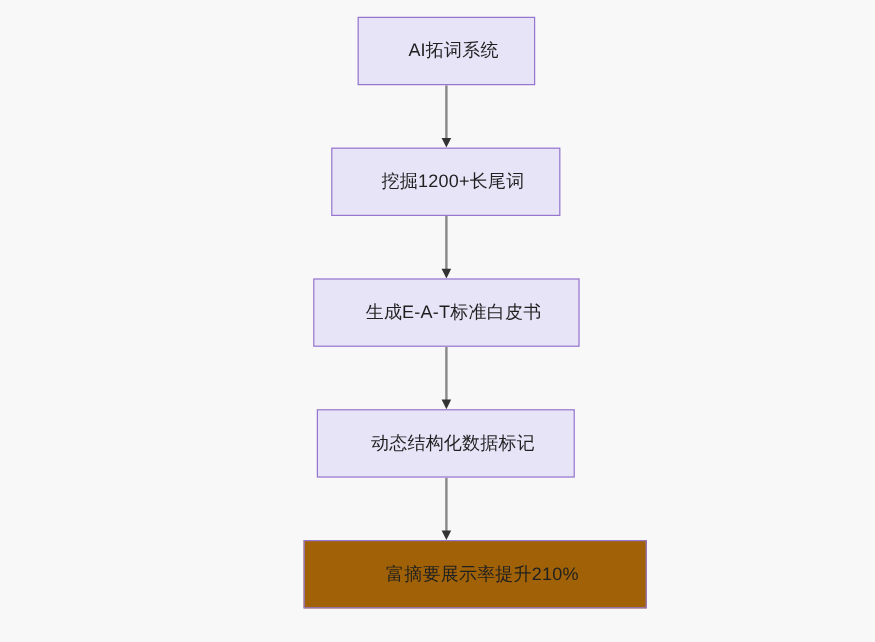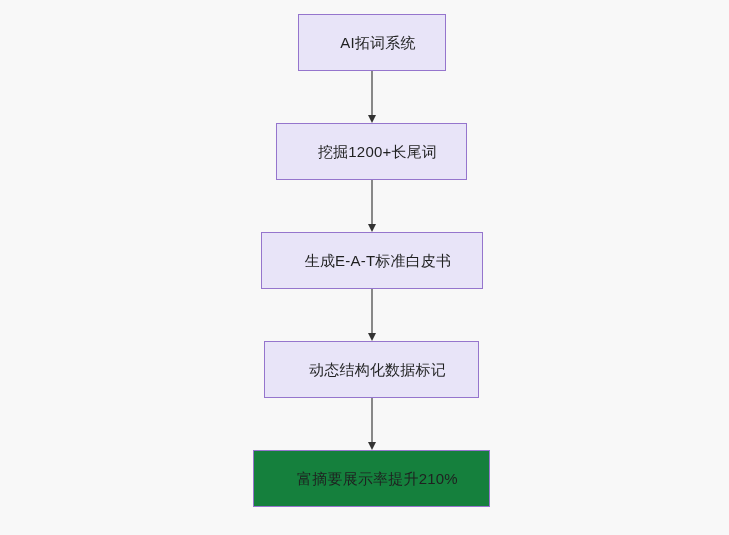--- a/index.html
+++ b/index.html
@@ -84,16 +84,16 @@
     </div>
     <div class="node" style="left: 276px; top: 123px; width: 191px; background: rgb(232, 228, 248); border-color: rgb(149, 117, 205);">
       <span class="node-label" style="color: rgb(31, 32, 32);">挖掘1200+长尾词</span>
     </div>
     <div class="node" style="left: 264px; top: 341px; width: 215px; background: rgb(232, 228, 248); border-color: rgb(149, 117, 205);">
       <span class="node-label" style="color: rgb(31, 32, 32);">动态结构化数据标记</span>
     </div>
     <div class="node" style="left: 261px; top: 232px; width: 222px; background: rgb(232, 228, 248); border-color: rgb(149, 117, 205);">
       <span class="node-label" style="color: rgb(31, 32, 32);">生成E-A-T标准白皮书</span>
     </div>
-    <div class="node" style="left: 253px; top: 450px; width: 237px; background: #15803d; border-color: rgb(149, 117, 205);">
+    <div class="node" style="left: 253px; top: 450px; width: 286px; background: #a16207; border-color: rgb(149, 117, 205);">
       <span class="node-label" style="color: rgb(31, 32, 32);">富摘要展示率提升210%</span>
     </div>
   </div>
 
 </body></html>

